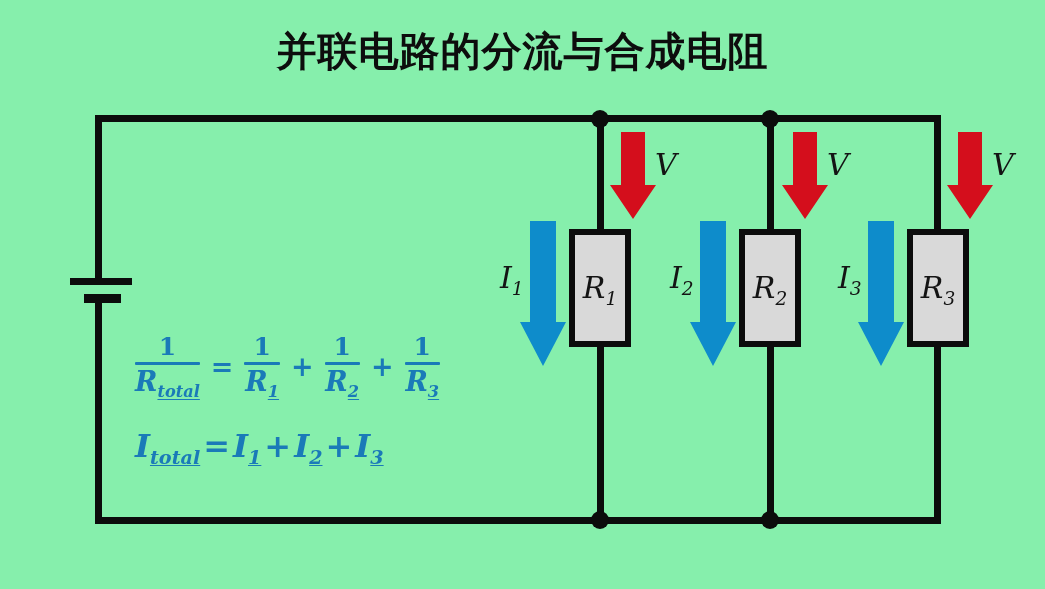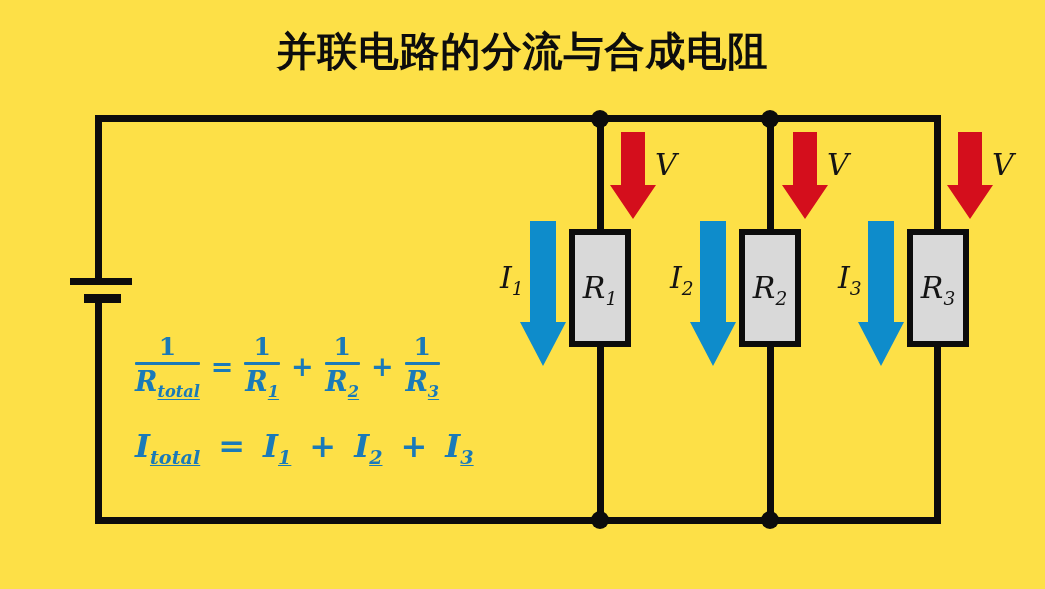--- a/index.html
+++ b/index.html
@@ -1,18 +1,18 @@
 <!DOCTYPE html>
 <html><head>
 <meta charset="utf-8">
 <style>
   html,body { margin:0; padding:0; }
   .stage {
     position:relative; width:1045px; height:589px;
-    background:#fde047; overflow:hidden;
+    background:#86efac; overflow:hidden;
     font-family:"DejaVu Sans", sans-serif;
   }
   .title {
     position:absolute; top:24px; left:0; width:100%;
     margin:0; text-align:center;
     font-size:40px; font-weight:bold; color:#0d0d0d;
     letter-spacing:1px;
   }
   .wire { position:absolute; background:#0c0c0c; }
   .dot  { position:absolute; width:18px; height:18px; border-radius:50%; background:#0c0c0c; }
@@ -38,21 +38,21 @@
     color:#1a7ab8; font-family:"DejaVu Serif", serif;
   }
   .frow1 { display:flex; align-items:center; gap:11px; }
   .frac  { display:flex; flex-direction:column; align-items:center; }
   .frac .num  { font-weight:bold; font-size:25px; line-height:1.05; padding:0 9px; }
   .frac .rule { align-self:stretch; height:3px; background:#1a7ab8; border-radius:1px; margin:2px 0 1px; }
   .frac .den  { font-weight:bold; font-style:italic; font-size:27px; line-height:1.2; white-space:nowrap; }
   .frac .den sub, .frow2 sub { font-size:0.6em; line-height:0;text-decoration:underline; }
   .op   { font-weight:bold; font-size:27px; }
   .frow2 {
-    margin-top:28px; display:flex; align-items:baseline; gap:18px;
+    margin-top:28px; display:flex; align-items:baseline; gap:3px;
     font-weight:bold; font-style:italic; font-size:32px; white-space:nowrap;
   }
 </style>
 </head>
 <body>
 
 <div class="stage">
 
   <h1 class="title">并联电路的分流与合成电阻</h1>
 

